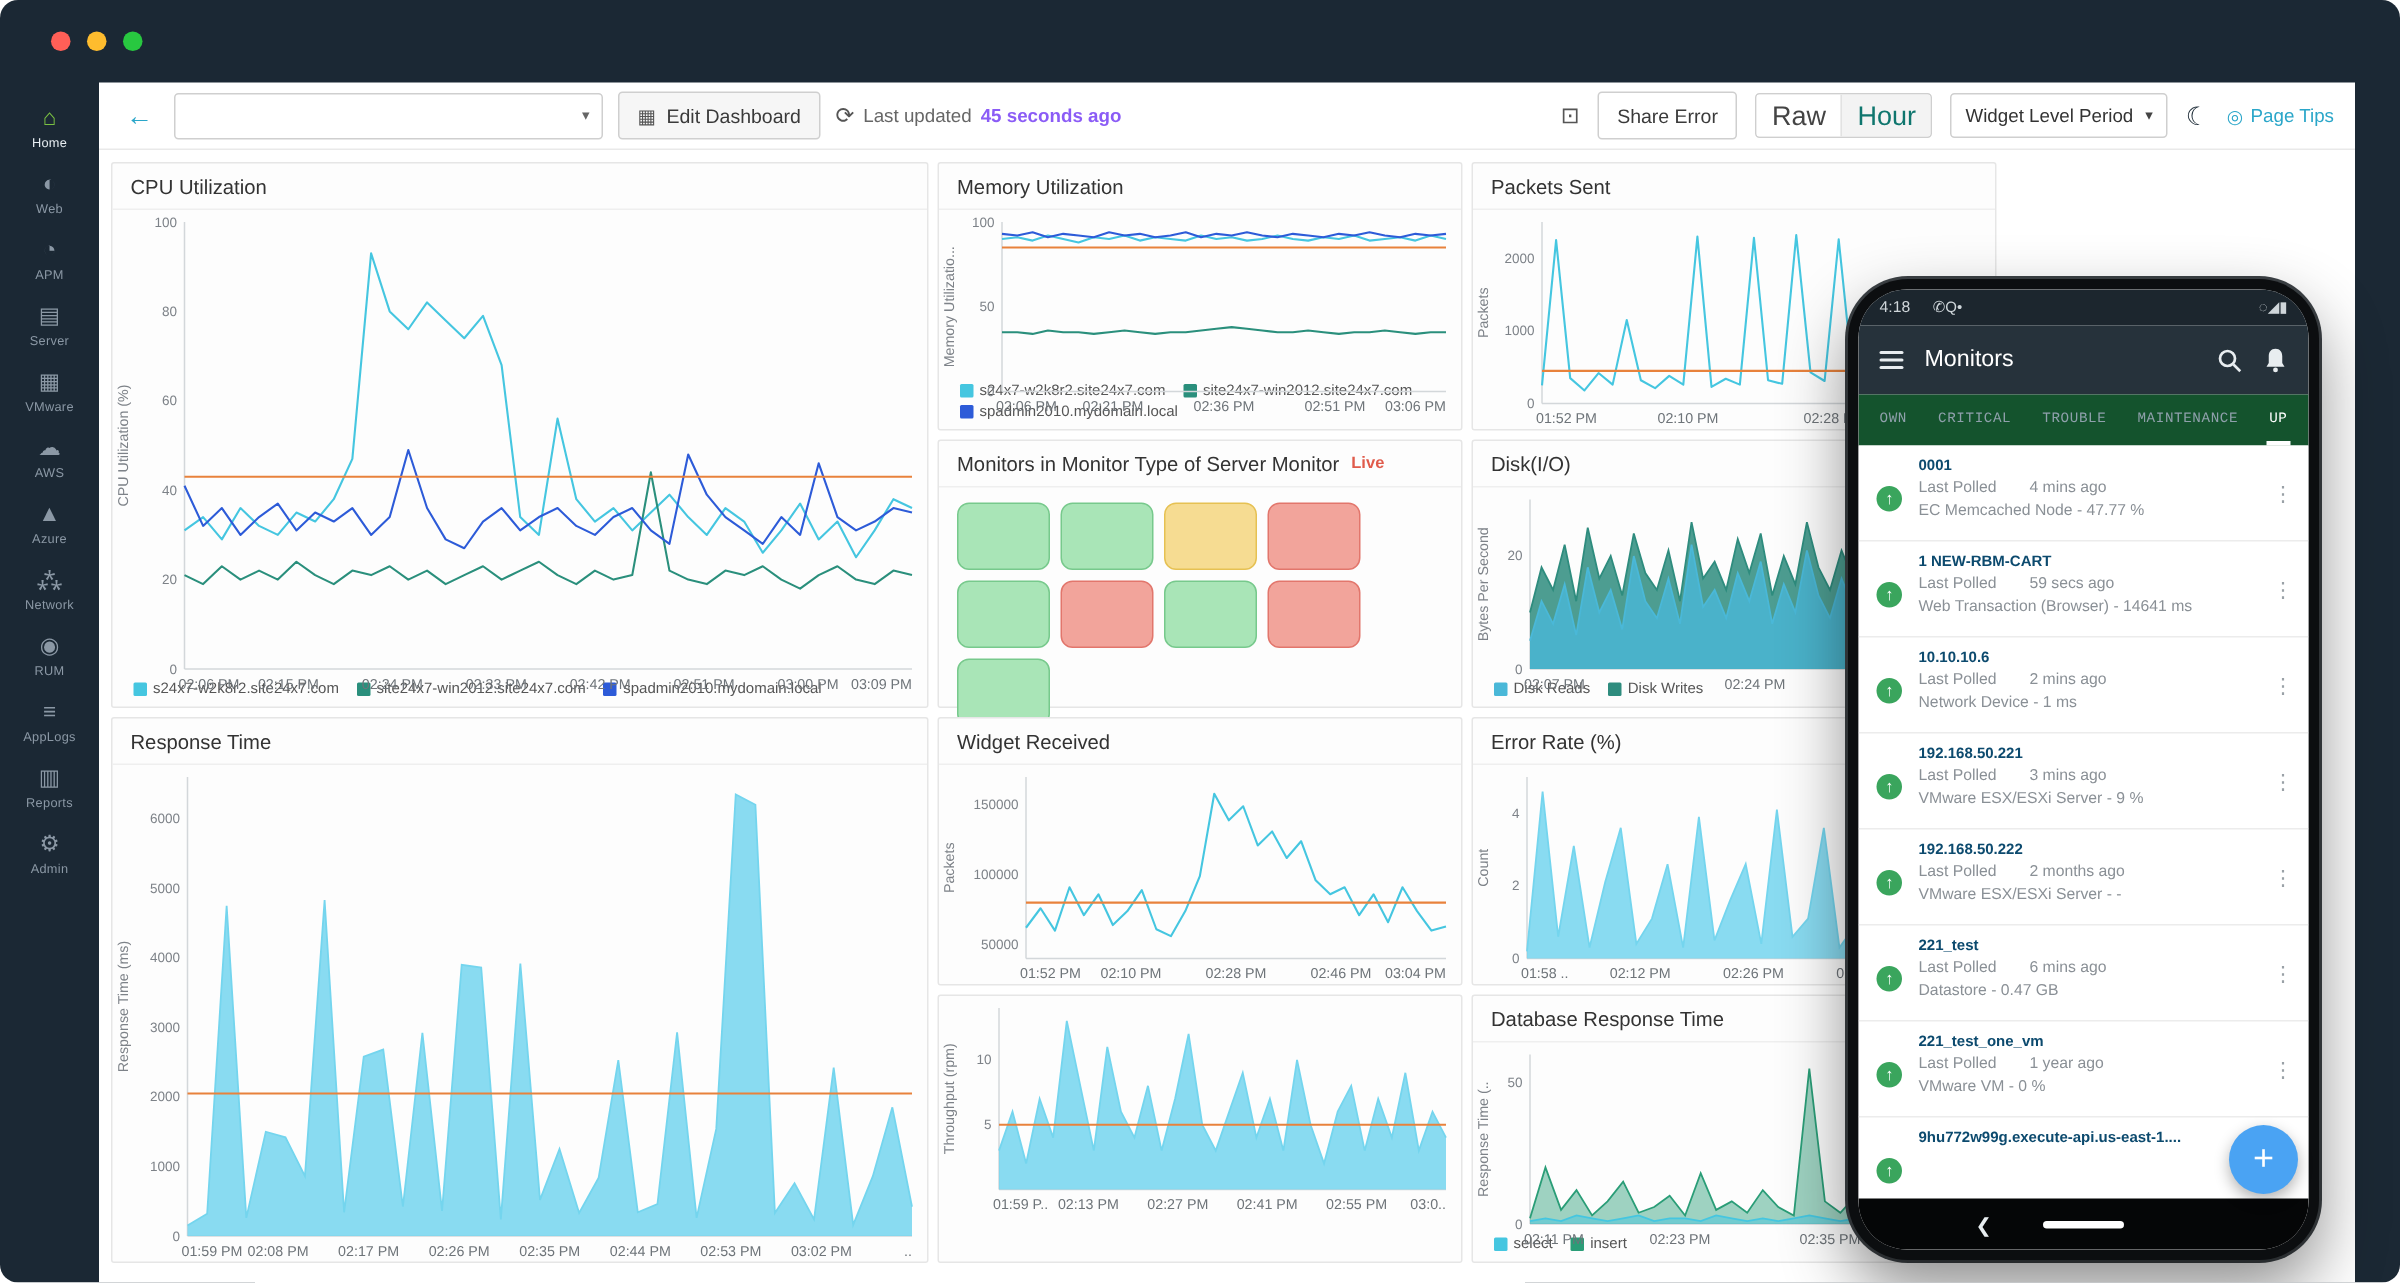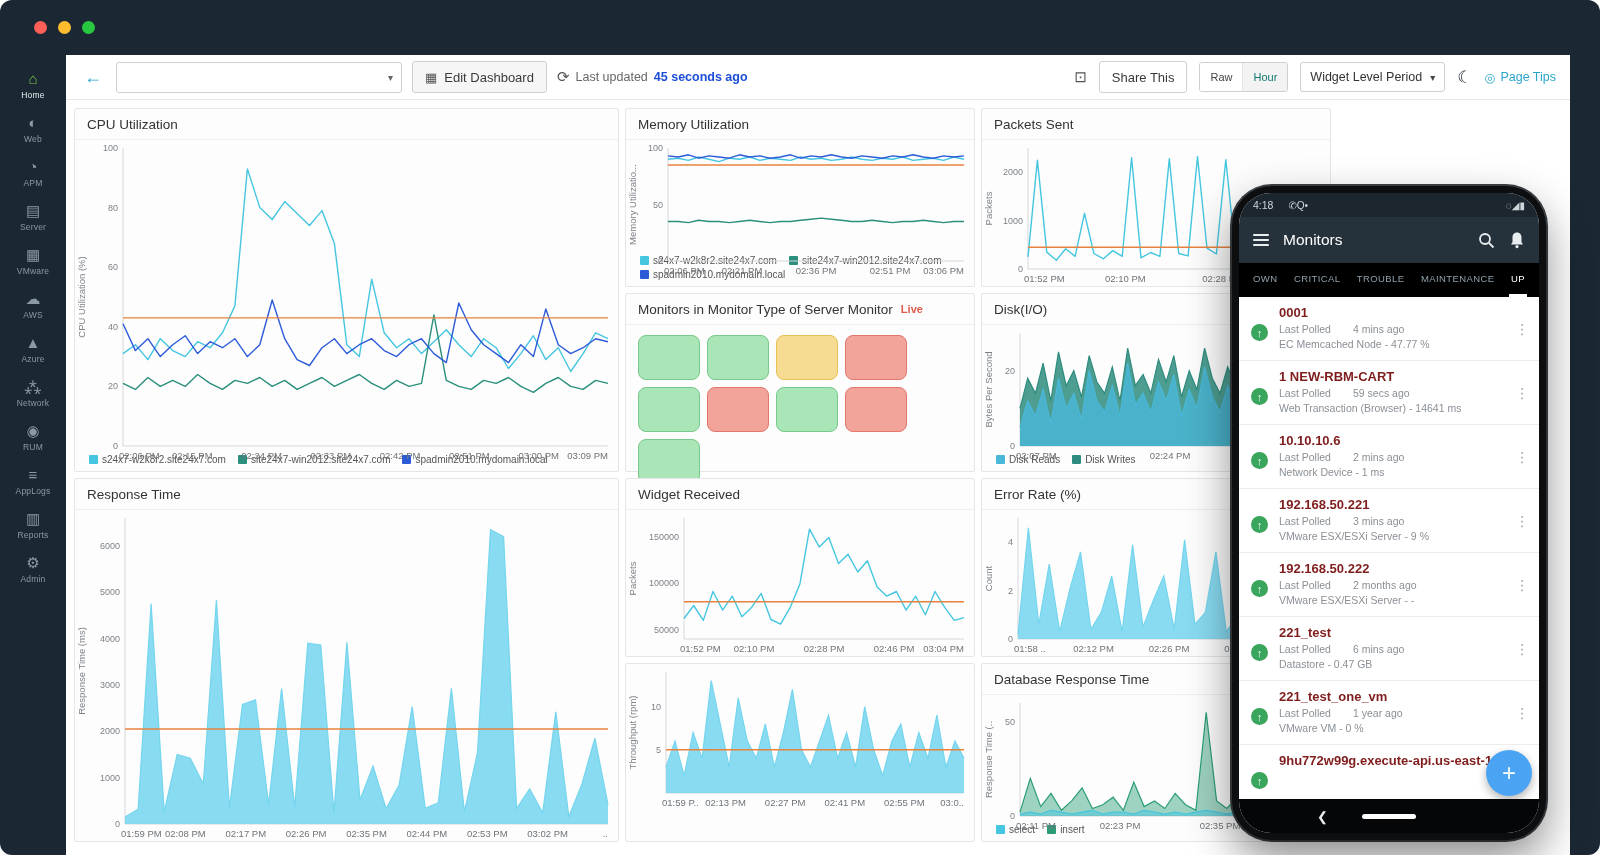--- a/index.html
+++ b/index.html
@@ -16,25 +16,25 @@
   .side-item.active .side-icon{color:#7ac143;}
   
   .main{position:absolute;left:66px;top:55px;right:30px;bottom:0;background:#fff;display:flex;flex-direction:column;}
   .toolbar{height:44px;display:flex;align-items:center;padding:0 14px;gap:10px;border-bottom:1px solid #e9e9e9;flex:0 0 auto;}
   .back{color:#2aa6c9;font-size:18px;cursor:pointer;padding:0 4px;}
   .dash-select{width:268px;height:29px;border:1px solid #cfcfcf;border-radius:3px;background:#fff;display:flex;align-items:center;justify-content:space-between;padding:0 8px;font-size:13px;color:#333;}
   .dash-select .caret{color:#666;font-size:10px;}
   .btn{height:30px;border:1px solid #cfcfcf;border-radius:3px;background:#f6f6f6;display:flex;align-items:center;gap:7px;padding:0 12px;font-size:13px;color:#3a3a3a;cursor:pointer;}
   .btn.white{background:#fff;}
   .lu{display:flex;align-items:center;gap:6px;font-size:12.5px;color:#666;}
-  .lu b{color:#1d4ed8;}
+  .lu b{color:#8b5cf6;}
   .tb-right{margin-left:auto;display:flex;align-items:center;gap:12px;}
   .ic-gray{color:#555;font-size:15px;cursor:pointer;}
   .seg{display:flex;border:1px solid #cfcfcf;border-radius:3px;overflow:hidden;height:28px;}
-  .seg>div{display:flex;align-items:center;padding:0 10px;font-size:11px;cursor:pointer;}
+  .seg>div{display:flex;align-items:center;padding:0 10px;font-size:18px;cursor:pointer;}
   .seg .seg-on{background:#fff;color:#444;}
   .seg .seg-off{background:#f3f3f3;color:#0f766e;border-left:1px solid #e2e2e2;}
   .period{height:28px;border:1px solid #cfcfcf;border-radius:3px;background:#fff;display:flex;align-items:center;gap:8px;padding:0 9px;font-size:12.5px;color:#333;cursor:pointer;}
   .moon{font-size:17px;color:#23313c;cursor:pointer;}
   .tips{display:flex;align-items:center;gap:5px;color:#2aa6c9;font-size:12.5px;cursor:pointer;}
   
   .dash{flex:1;overflow:hidden;padding:8px;display:grid;grid-template-columns:545px 350px 350px;grid-auto-rows:179px;gap:6px;align-content:start;background:#fff;}
   .widget{background:#fdfdfd;border:1px solid #e6e6e6;border-radius:2px;display:flex;flex-direction:column;min-height:0;}
   .w-head{flex:0 0 30px;display:flex;align-items:center;gap:8px;padding:0 12px;border-bottom:1px solid #efefef;}
   .w-title{font-size:13.5px;color:#333;}
@@ -50,27 +50,27 @@
   .phone{position:absolute;left:1232px;top:186px;width:314px;height:654px;background:#0c0e10;border-radius:40px;box-shadow:0 20px 45px rgba(0,0,0,.45),0 0 0 2px #3d4246;z-index:9;padding:7px;box-sizing:border-box;}
   .screen{width:100%;height:100%;border-radius:32px;overflow:hidden;display:flex;flex-direction:column;background:#fff;}
   .p-status{flex:0 0 24px;background:#1c262e;color:#cfd6da;display:flex;align-items:center;padding:0 14px;font-size:10.5px;gap:15px;}
   .p-status .sp{flex:1;}
   .st-ic{font-size:10px;}
   .p-appbar{flex:0 0 46px;background:#26323b;display:flex;align-items:center;padding:0 14px;gap:14px;}
   .burger{display:flex;flex-direction:column;gap:3px;cursor:pointer;}
   .burger span{width:16px;height:2px;background:#e8edf0;border-radius:1px;}
   .p-title{color:#fff;font-size:15.5px;flex:1;}
   .p-appbar svg{cursor:pointer;}
-  .p-tabs{flex:0 0 34px;background:#000000;display:flex;align-items:stretch;justify-content:space-between;padding:0 12px;}
+  .p-tabs{flex:0 0 34px;background:#14532d;display:flex;align-items:stretch;justify-content:space-between;padding:0 12px;font-family:Liberation Mono, monospace;}
   .ptab{display:flex;align-items:center;font-size:9.5px;letter-spacing:.4px;color:#8fa0ab;border-bottom:3px solid transparent;padding:0 2px;cursor:pointer;}
   .ptab.active{color:#fff;border-bottom-color:#fff;}
   .p-list{flex:1;overflow:hidden;background:#fff;}
   .pitem{position:relative;height:64px;box-sizing:border-box;border-bottom:1px solid #ececec;padding:8px 26px 0 40px;cursor:pointer;}
   .up-badge{position:absolute;left:12px;top:27px;width:17px;height:17px;border-radius:50%;background:#3aa55d;color:#fff;font-size:11px;display:flex;align-items:center;justify-content:center;}
-  .pname{font-size:13px;color:#7f1d1d;font-weight:bold;margin-bottom:3px;}
+  .pname{font-size:10px;color:#0c4a6e;font-weight:bold;margin-bottom:3px;}
   .pline{font-size:10.5px;color:#8a9096;margin-bottom:3px;}
   .plabel{margin-right:22px;}
   .kebab{position:absolute;right:10px;top:24px;color:#9aa1a7;font-size:14px;cursor:pointer;}
   .fab{position:absolute;right:14px;bottom:44px;width:46px;height:46px;border-radius:50%;background:#4aa3f3;color:#fff;font-size:24px;display:flex;align-items:center;justify-content:center;box-shadow:0 4px 10px rgba(0,0,0,.3);cursor:pointer;}
   .p-nav{flex:0 0 34px;background:#050607;display:flex;align-items:center;position:relative;}
   .nav-back{position:absolute;left:26%;color:#e8edf0;font-size:13px;cursor:pointer;}
   .nav-pill{position:absolute;left:50%;transform:translateX(-50%);width:54px;height:5px;border-radius:3px;background:#fff;cursor:pointer;}
 </style>
 </head>
 <body>
@@ -147,21 +147,21 @@
         <span>Edit Dashboard</span>
       </div>
       <div class="lu">
         <span class="ic-gray">⟳</span>
         <span>Last updated</span>
         <b>45 seconds ago</b>
       </div>
       <div class="tb-right">
         <span class="ic-gray">⊡</span>
         <div class="btn white">
-          <span>Share This</span>
+          <span>Share Error</span>
         </div>
         <div class="seg">
           <div class="seg-on">Raw</div>
           <div class="seg-off">Hour</div>
         </div>
         <div class="period">
           <span>Widget Level Period</span>
           <span style="color:#444;font-size:10px">▾</span>
         </div>
         <span class="moon">☾</span>

